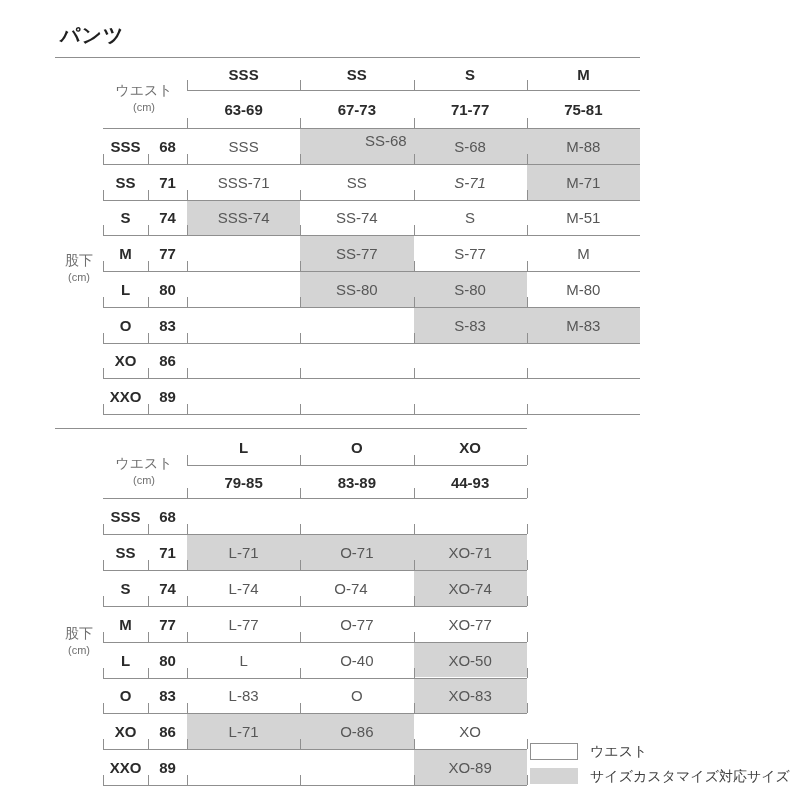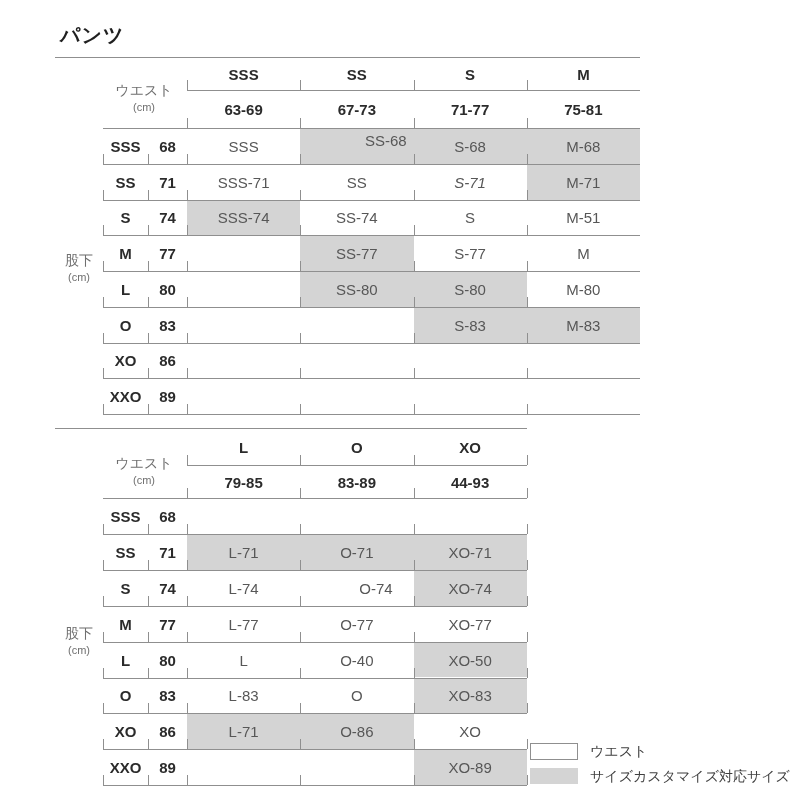--- a/index.html
+++ b/index.html
@@ -119,21 +119,21 @@
       <span class="ctr range-head" style="left: 356.875px; top: 109px;">67-73</span>
       <span class="ctr col-head" style="left: 470.125px; top: 73.5px;">S</span>
       <span class="ctr range-head" style="left: 470.125px; top: 109px;">71-77</span>
       <span class="ctr col-head" style="left: 583.375px; top: 73.5px;">M</span>
       <span class="ctr range-head" style="left: 583.375px; top: 109px;">75-81</span>
       <span class="ctr row-size" style="left: 125.5px; top: 145.875px;">SSS</span>
       <span class="ctr row-val" style="left: 167.5px; top: 145.875px;">68</span>
       <span class="ctr cell-text" style="left: 243.625px; top: 145.875px;">SSS</span>
       <span class="ctr cell-text" style="left: 356.875px; top: 140px; margin-left: 29px;">SS-68</span>
       <span class="ctr cell-text" style="left: 470.125px; top: 145.875px;">S-68</span>
-      <span class="ctr cell-text" style="left: 583.375px; top: 145.875px;">M-68</span>
+      <span class="ctr cell-text" style="left: 583.375px; top: 145.875px;">M-88</span>
       <span class="ctr row-size" style="left: 125.5px; top: 181.625px;">SS</span>
       <span class="ctr row-val" style="left: 167.5px; top: 181.625px;">71</span>
       <span class="ctr cell-text" style="left: 243.625px; top: 181.625px;">SSS-71</span>
       <span class="ctr cell-text" style="left: 356.875px; top: 181.625px;">SS</span>
       <span class="ctr cell-text" style="left: 470.125px; top: 181.625px; font-style: italic;">S-71</span>
       <span class="ctr cell-text" style="left: 583.375px; top: 181.625px;">M-71</span>
       <span class="ctr row-size" style="left: 125.5px; top: 217.375px;">S</span>
       <span class="ctr row-val" style="left: 167.5px; top: 217.375px;">74</span>
       <span class="ctr cell-text" style="left: 243.625px; top: 217.375px;">SSS-74</span>
       <span class="ctr cell-text" style="left: 356.875px; top: 217.375px;">SS-74</span>
@@ -251,21 +251,21 @@
       <span class="ctr row-size" style="left: 125.5px; top: 515.95px;">SSS</span>
       <span class="ctr row-val" style="left: 167.5px; top: 515.95px;">68</span>
       <span class="ctr row-size" style="left: 125.5px; top: 551.85px;">SS</span>
       <span class="ctr row-val" style="left: 167.5px; top: 551.85px;">71</span>
       <span class="ctr cell-text" style="left: 243.625px; top: 551.85px;">L-71</span>
       <span class="ctr cell-text" style="left: 356.875px; top: 551.85px;">O-71</span>
       <span class="ctr cell-text" style="left: 470.125px; top: 551.85px;">XO-71</span>
       <span class="ctr row-size" style="left: 125.5px; top: 587.75px;">S</span>
       <span class="ctr row-val" style="left: 167.5px; top: 587.75px;">74</span>
       <span class="ctr cell-text" style="left: 243.625px; top: 587.75px;">L-74</span>
-      <span class="ctr cell-text" style="left: 376px; top: 587.75px;">O-74</span>
+      <span class="ctr cell-text" style="left: 351px; top: 587.75px;">O-74</span>
       <span class="ctr cell-text" style="left: 470.125px; top: 587.75px;">XO-74</span>
       <span class="ctr row-size" style="left: 125.5px; top: 623.65px;">M</span>
       <span class="ctr row-val" style="left: 167.5px; top: 623.65px;">77</span>
       <span class="ctr cell-text" style="left: 243.625px; top: 623.65px;">L-77</span>
       <span class="ctr cell-text" style="left: 356.875px; top: 623.65px;">O-77</span>
       <span class="ctr cell-text" style="left: 470.125px; top: 623.65px;">XO-77</span>
       <span class="ctr row-size" style="left: 125.5px; top: 659.55px;">L</span>
       <span class="ctr row-val" style="left: 167.5px; top: 659.55px;">80</span>
       <span class="ctr cell-text" style="left: 243.625px; top: 659.55px;">L</span>
       <span class="ctr cell-text" style="left: 356.875px; top: 659.55px;">O-40</span>

